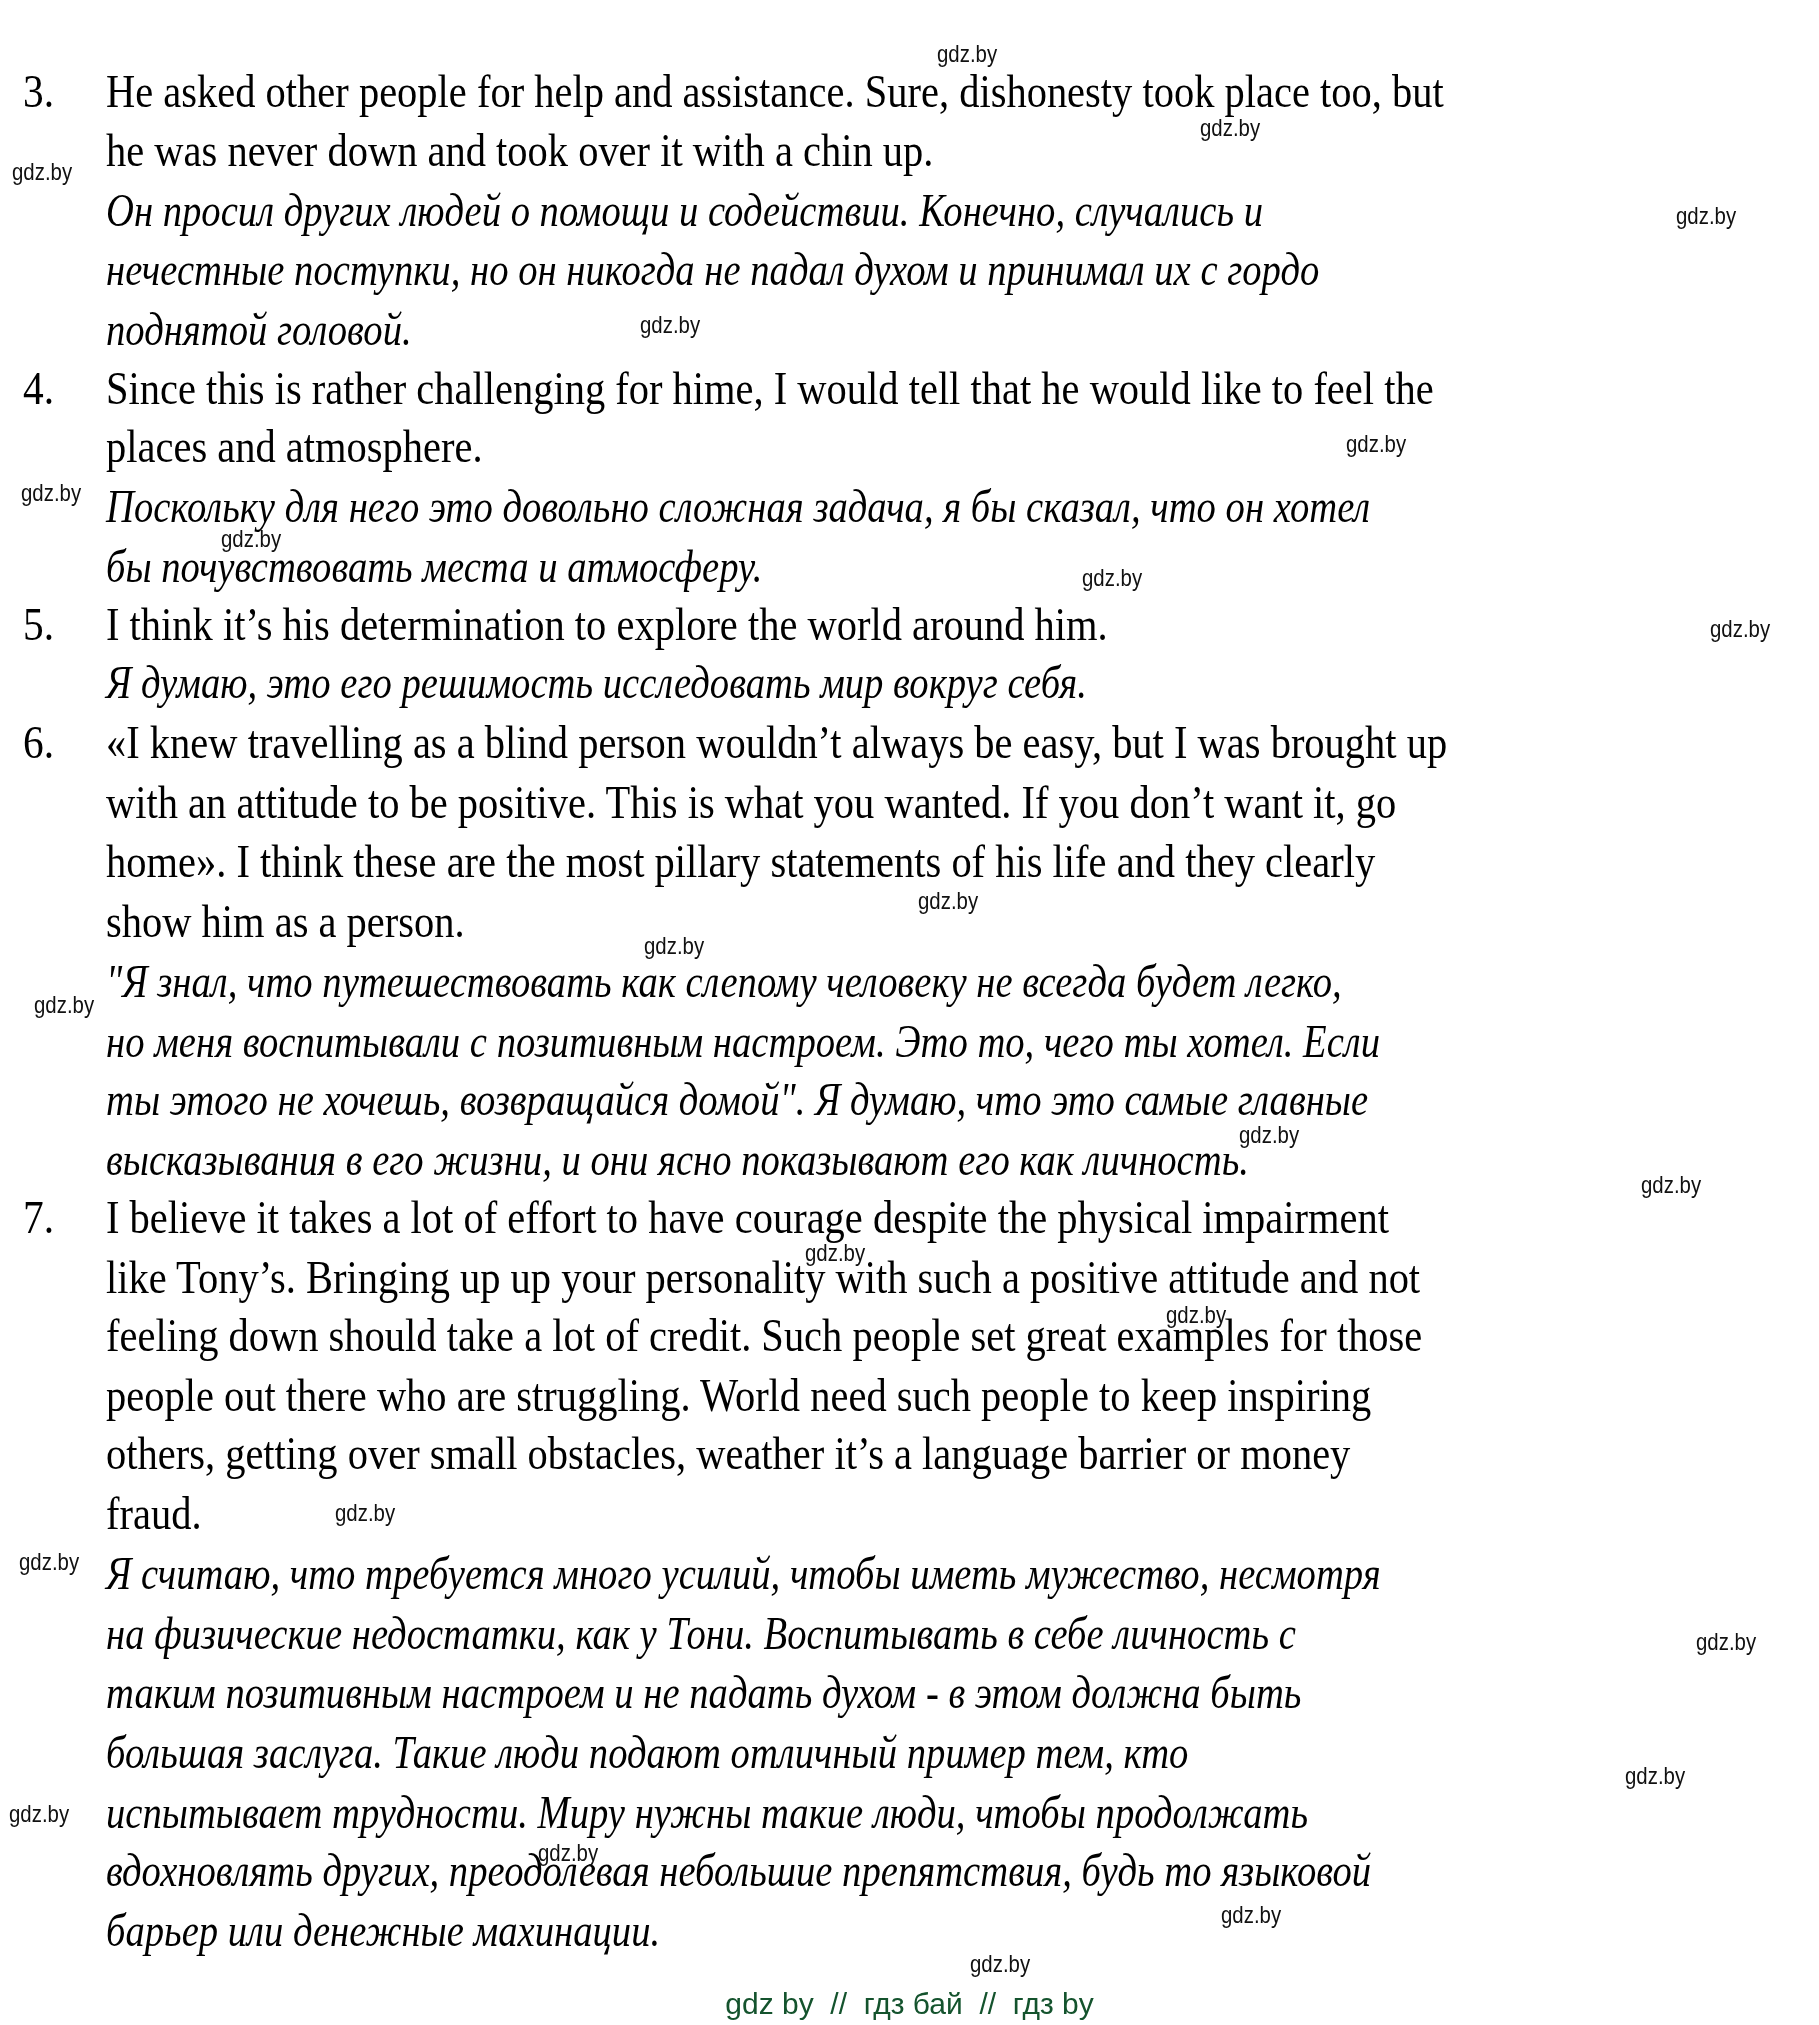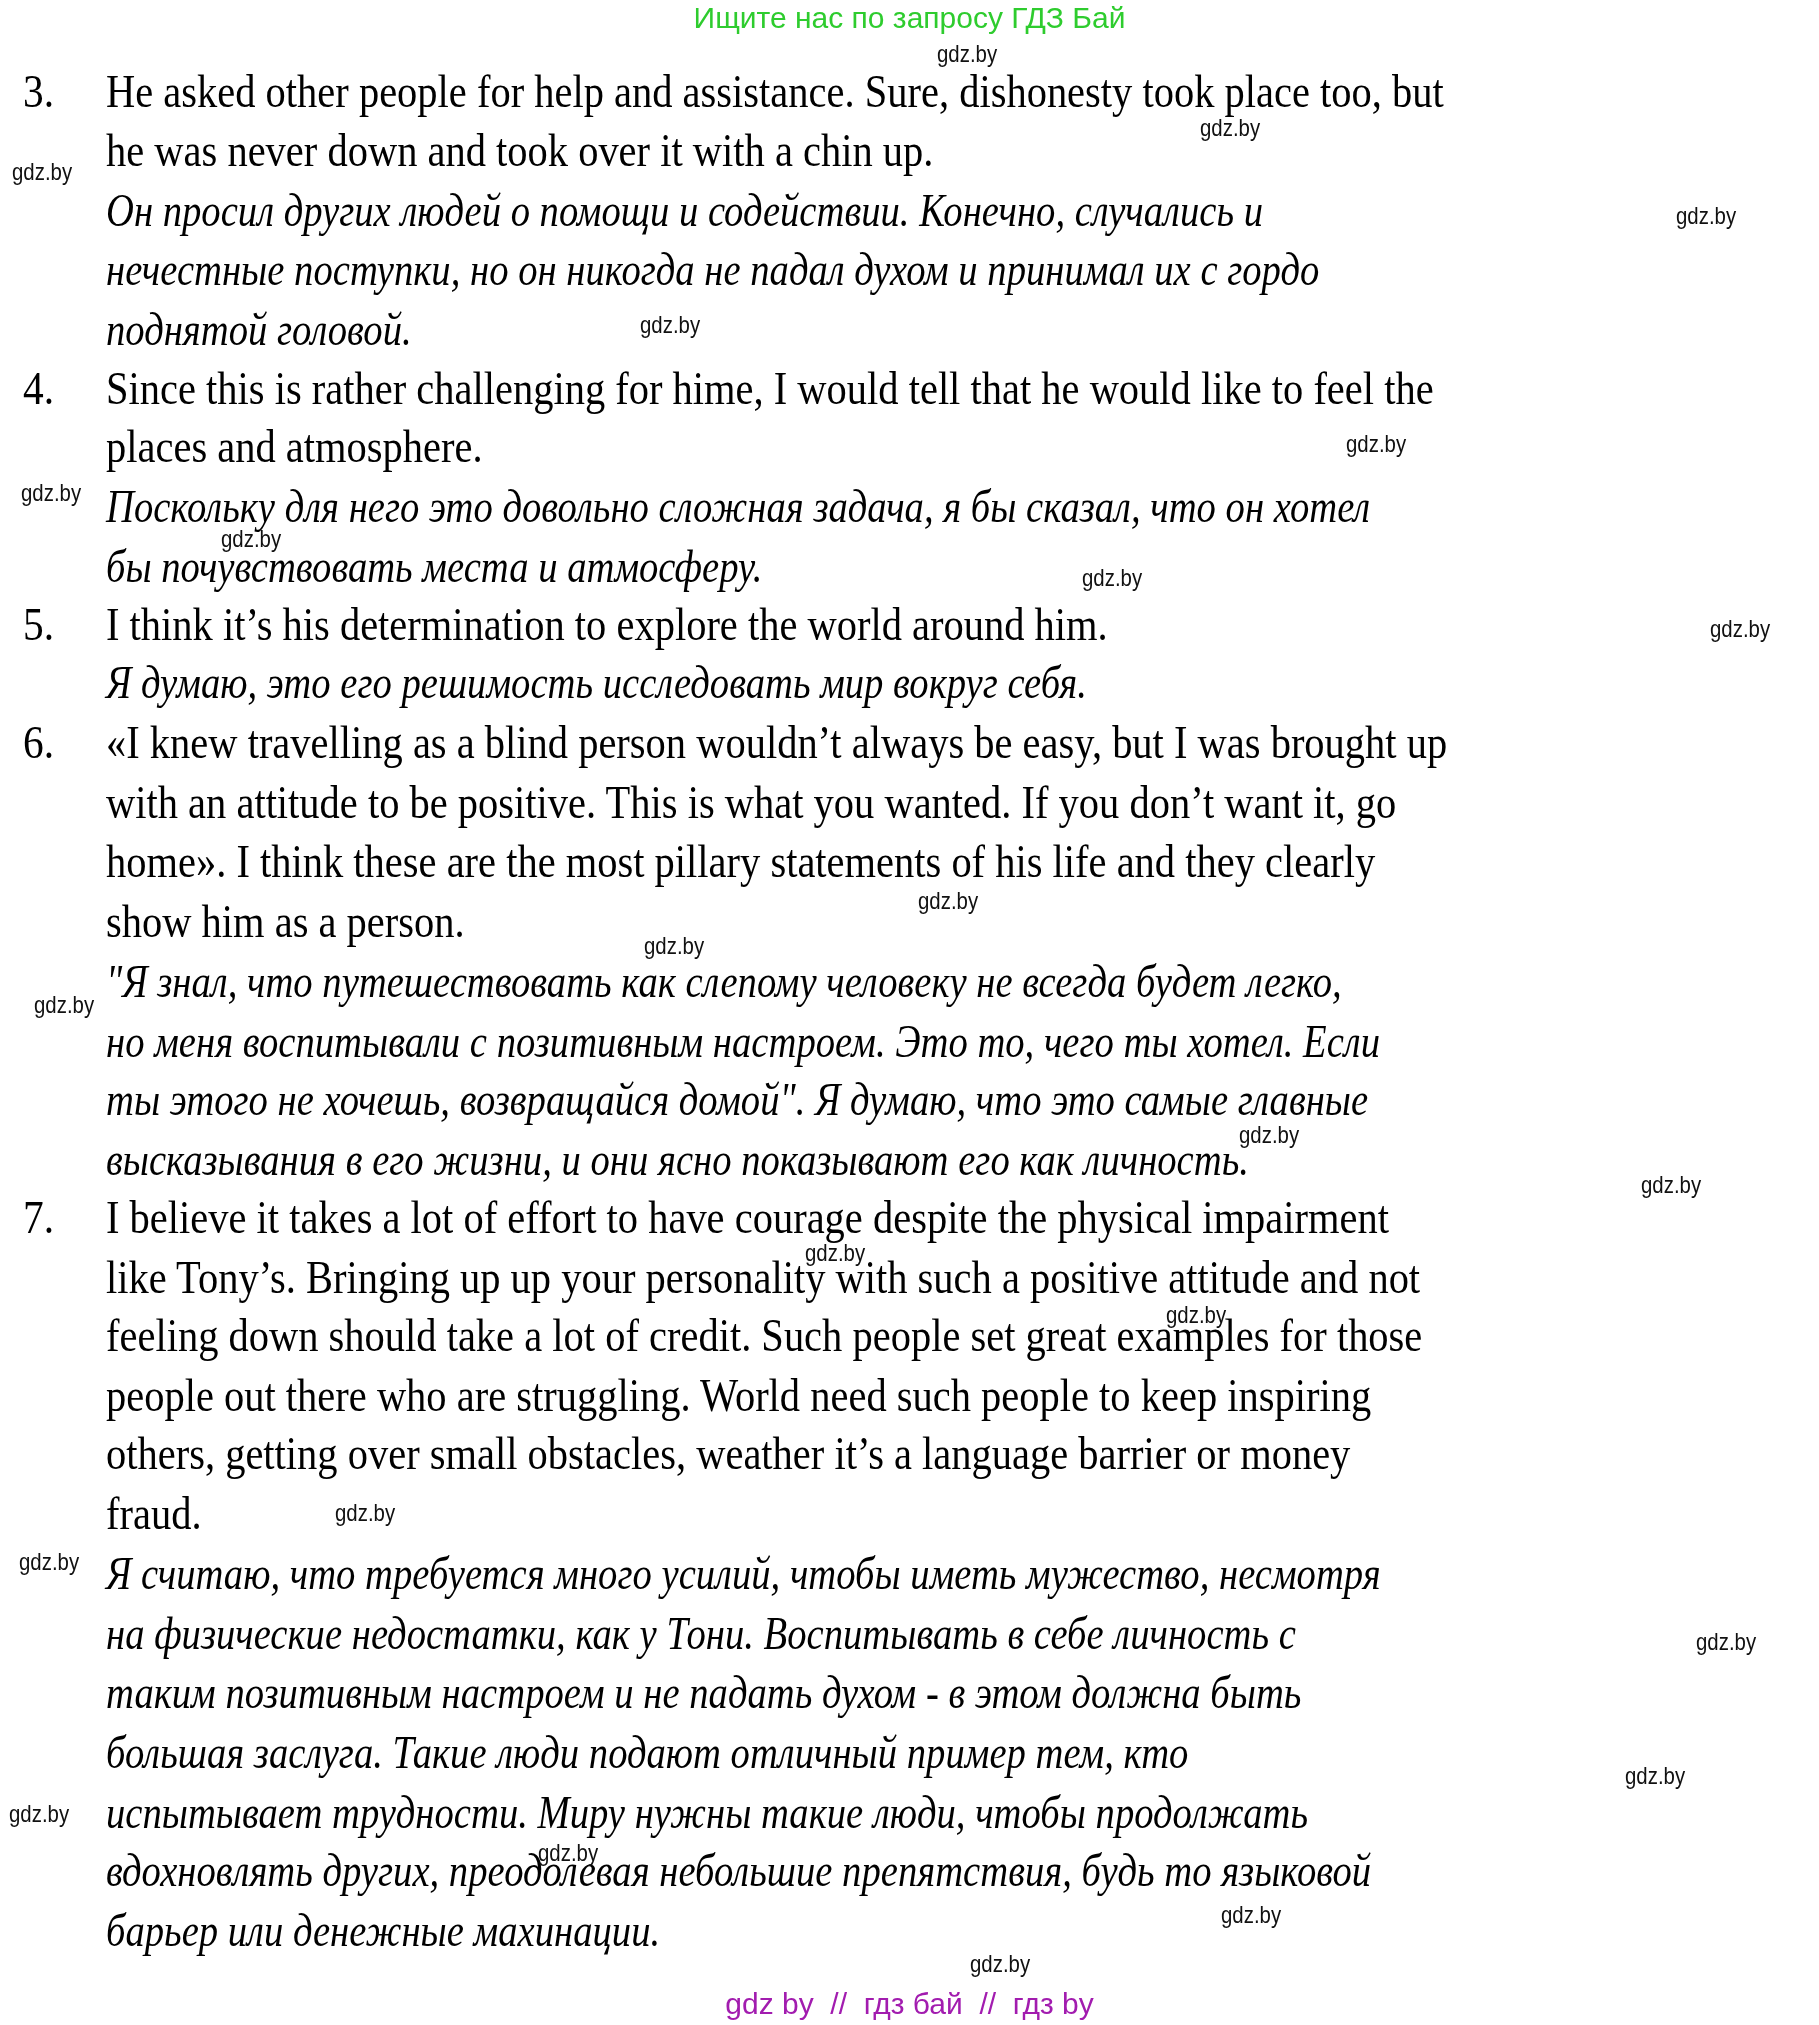--- a/index.html
+++ b/index.html
@@ -6,21 +6,21 @@
   body { width: 1819px; height: 2026px; position: relative; overflow: hidden; }
   .page { position: absolute; left: 0; top: 0; width: 1819px; height: 2026px; background: #ffffff; }
   .header-link {
     position: absolute; left: 0; width: 1819px; top: 0; text-align: center;
     font-family: "Liberation Sans", sans-serif; font-size: 30px; line-height: 35px;
     color: #2ecc2e;
   }
   .footer-link {
     position: absolute; left: 0; width: 1819px; top: 1986px; text-align: center;
     font-family: "Liberation Sans", sans-serif; font-size: 30px; line-height: 35px;
-    color: #a21caf; white-space: pre;
+    color: #14532d; white-space: pre;
   }
   .num {
     position: absolute; left: 23px;
     font-family: "Liberation Serif", serif; font-size: 46px; line-height: 53px; color: #000;
     transform: scaleX(0.9); transform-origin: left top;
   }
   .ln {
     position: absolute; left: 106px;
     font-family: "Liberation Serif", serif; font-size: 46px; line-height: 53px; color: #000;
     white-space: nowrap; transform: scaleX(0.88); transform-origin: left top;
@@ -30,21 +30,20 @@
     position: absolute; font-family: "Liberation Sans", sans-serif; font-size: 24px;
     line-height: 26.5px; color: #111; transform: scaleX(0.85); transform-origin: left top;
     white-space: nowrap;
   }
 </style>
 </head>
 <body>
 
 <div class="page">
 
-  <div class="header-link">Ищите нас по запросу ГДЗ Бай</div>
 
   <div class="num" style="top:65px">3.</div>
   <div class="ln" style="top:65px">He asked other people for help and assistance. Sure, dishonesty took place too, but</div>
   <div class="ln" style="top:124px">he was never down and took over it with a chin up.</div>
   <div class="ln ru" style="top:184px">Он просил других людей о помощи и содействии. Конечно, случались и</div>
   <div class="ln ru" style="top:243px">нечестные поступки, но он никогда не падал духом и принимал их с гордо</div>
   <div class="ln ru" style="top:303px">поднятой головой.</div>
 
   <div class="num" style="top:362px">4.</div>
   <div class="ln" style="top:362px">Since this is rather challenging for hime, I would tell that he would like to feel the</div>

